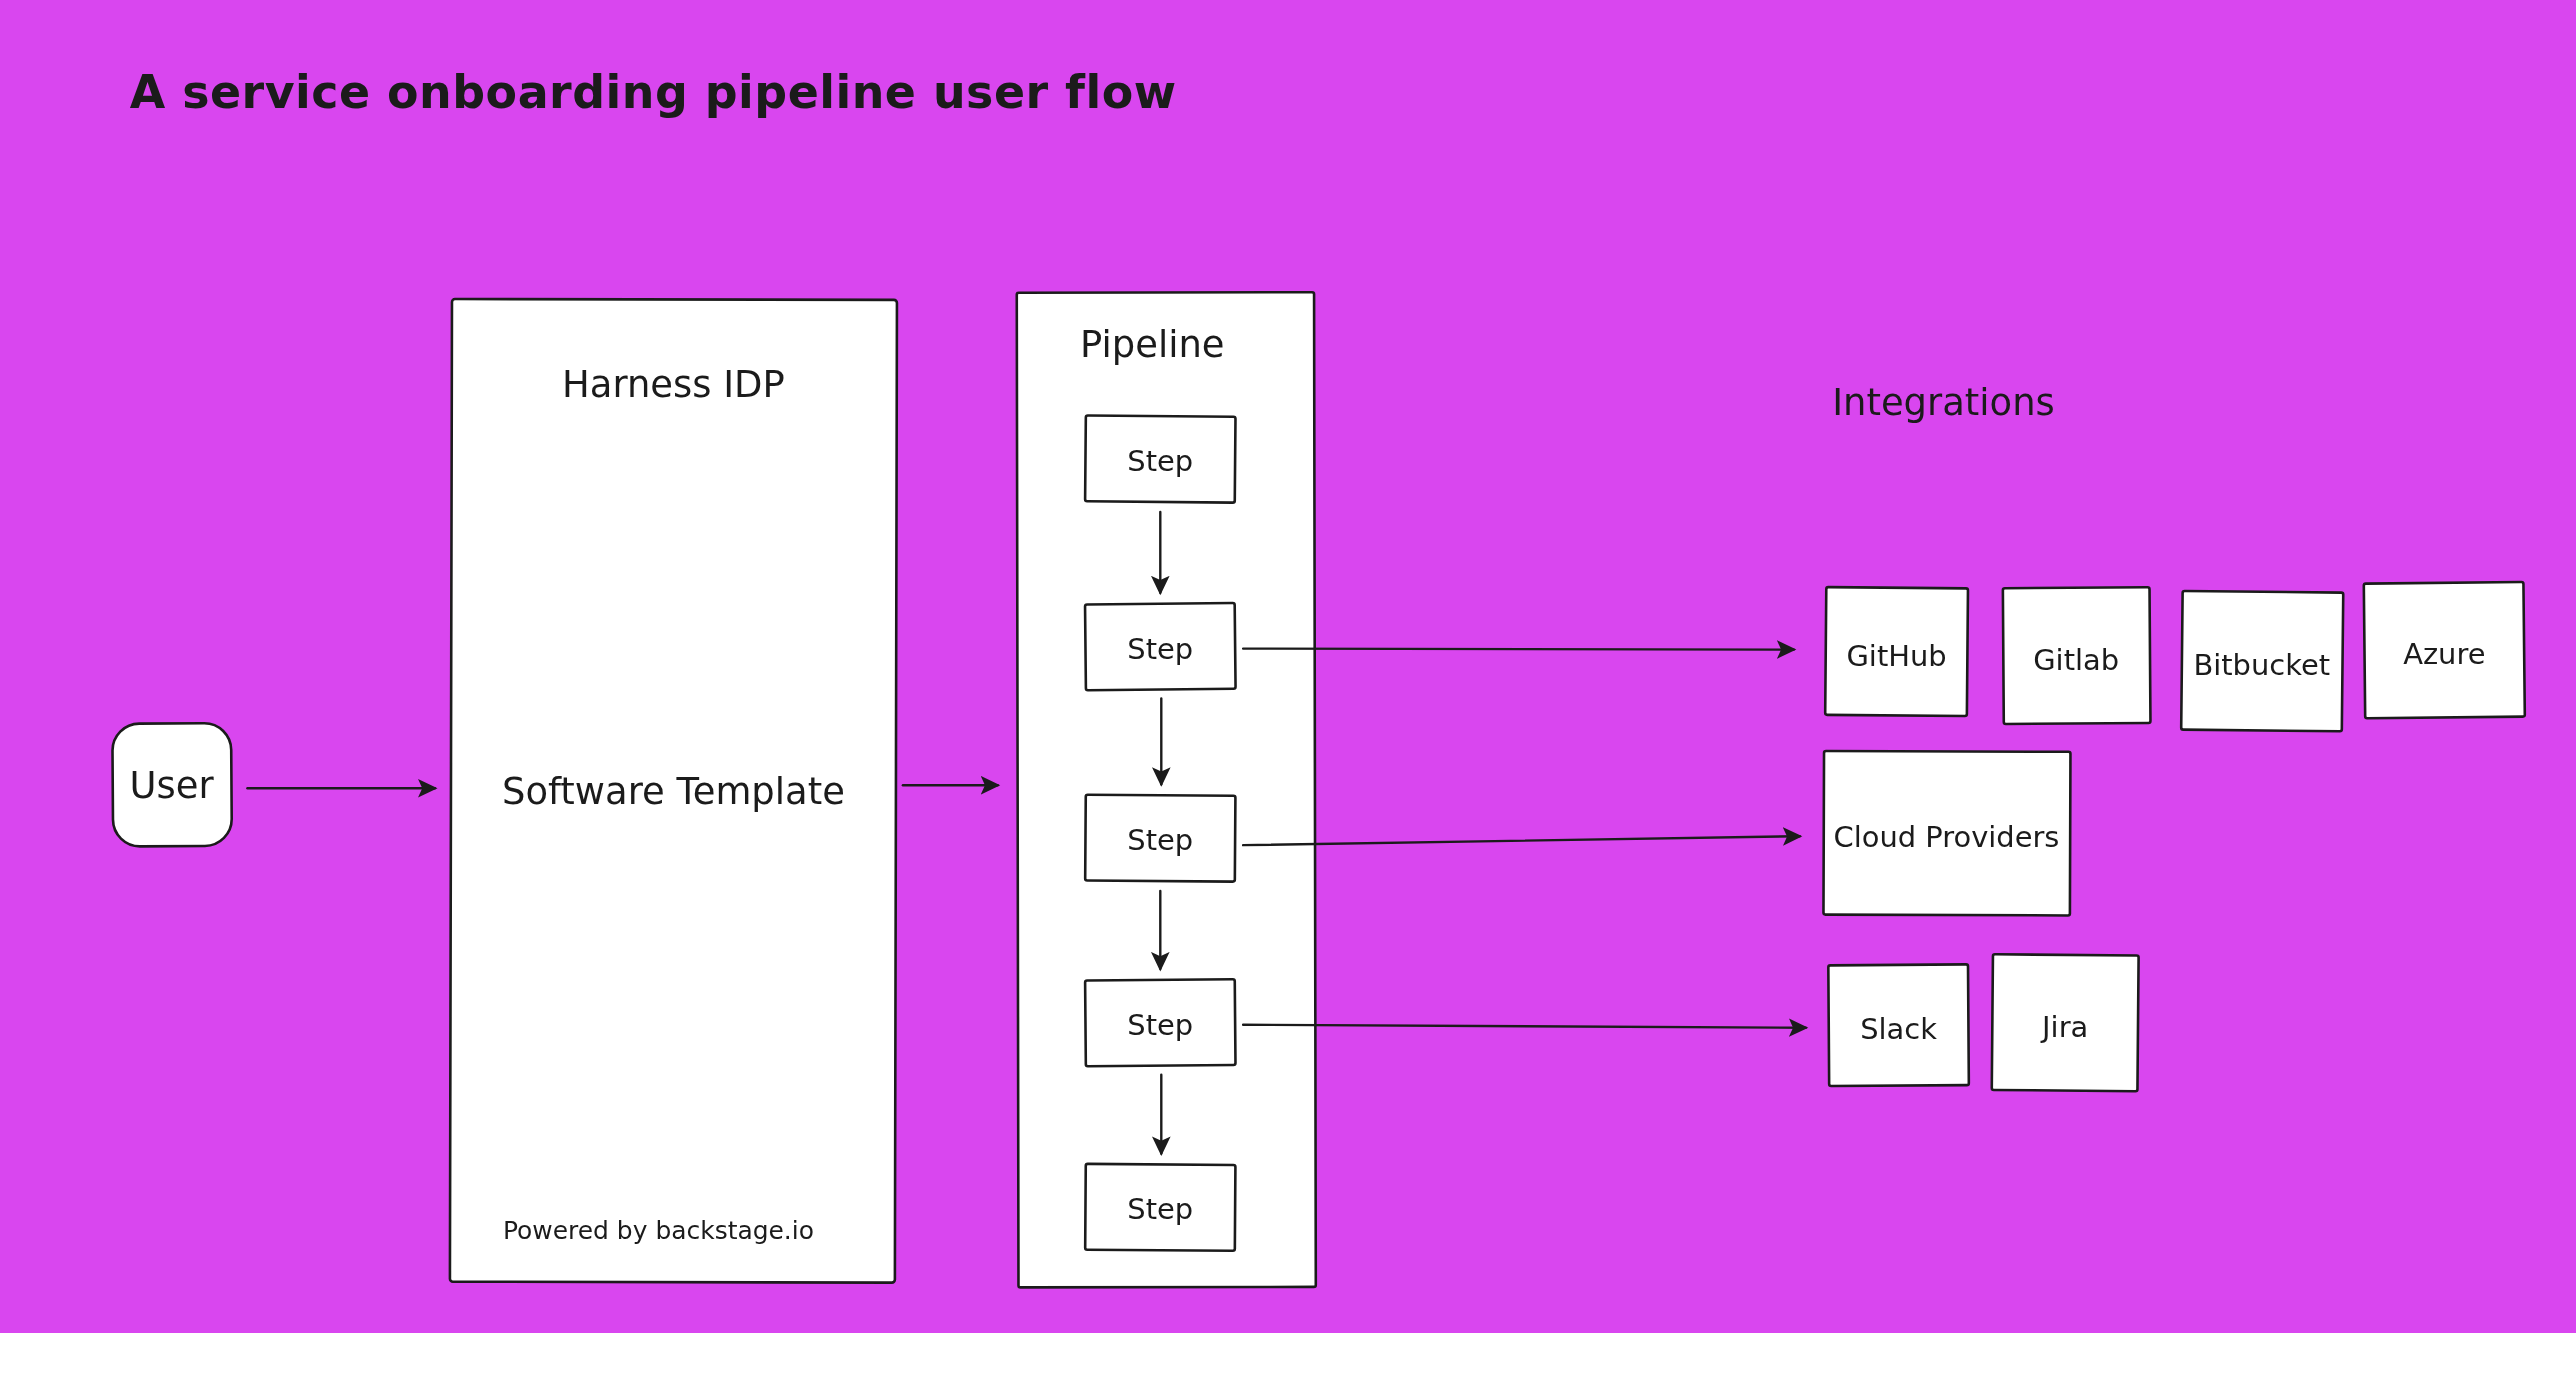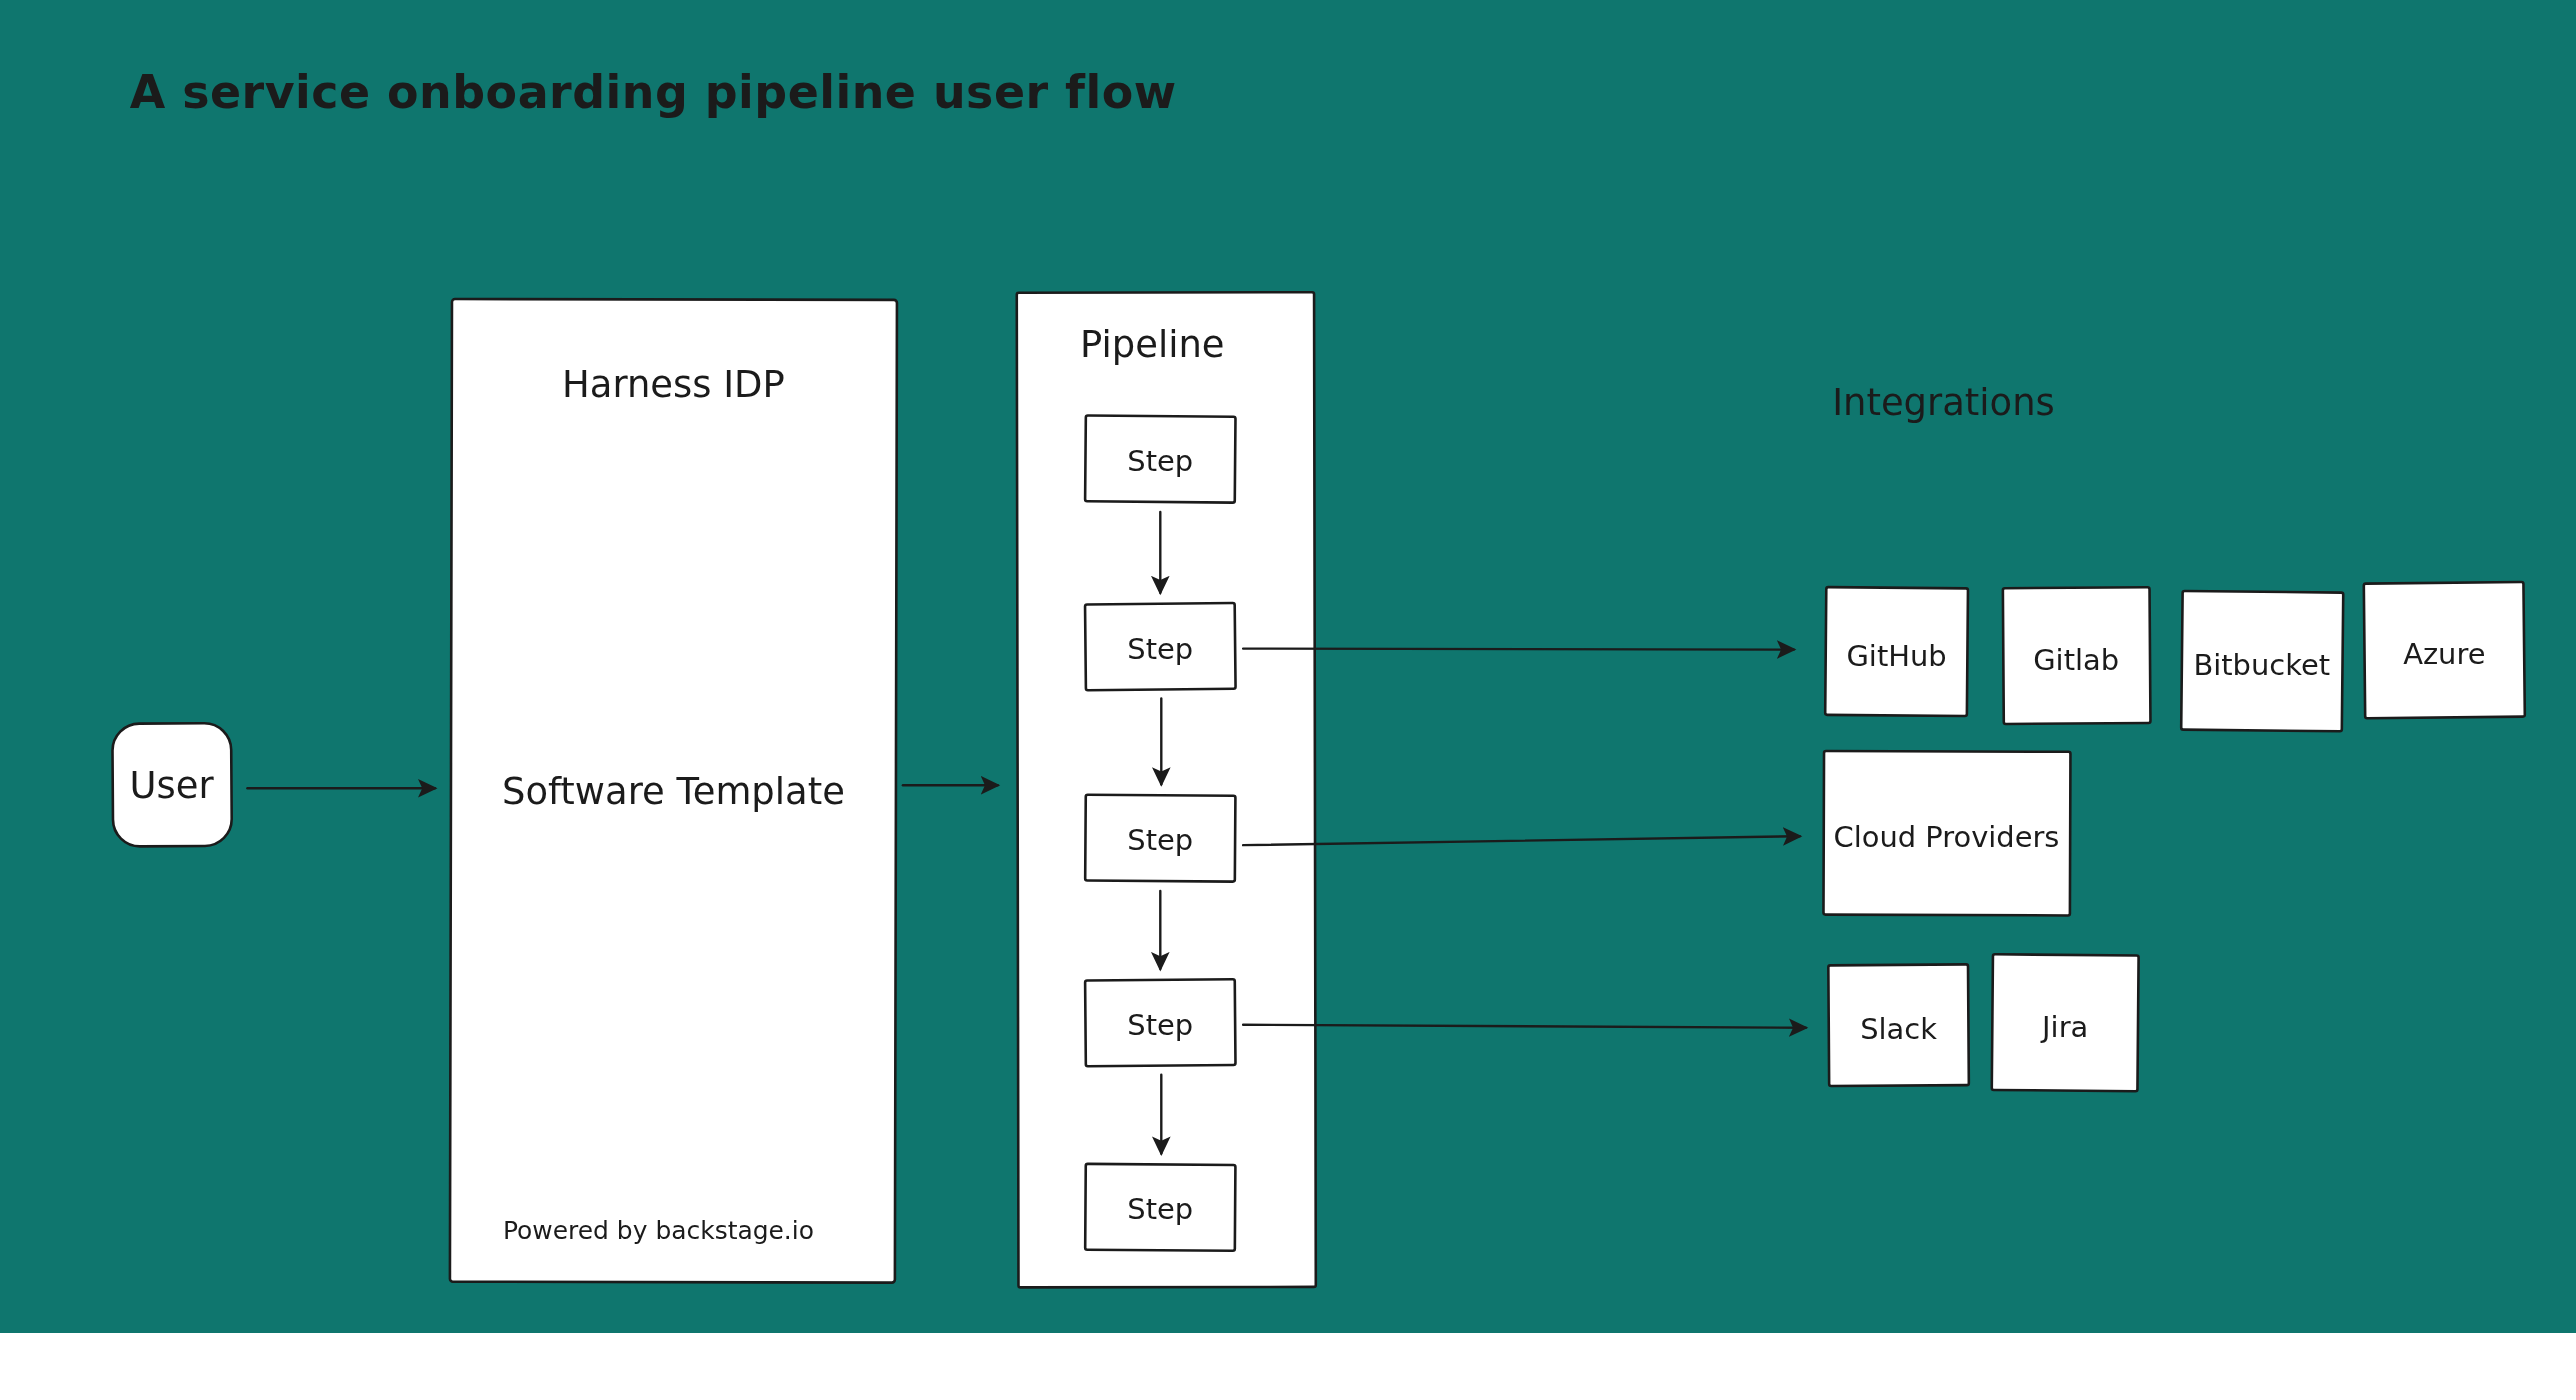--- a/index.html
+++ b/index.html
@@ -7,21 +7,21 @@
     padding: 0;
     background: #ffffff;
     width: 2576px;
     height: 1401px;
     overflow: hidden;
   }
   .canvas {
     position: relative;
     width: 2576px;
     height: 1333px;
-    background: #0f766e;
+    background: #d946ef;
     font-family: "DejaVu Sans", sans-serif;
   }
   svg {
     display: block;
   }
   svg text {
     font-family: "DejaVu Sans", sans-serif;
     fill: var(--ink, #1b1b1b);
   }
   .sketch-box {

